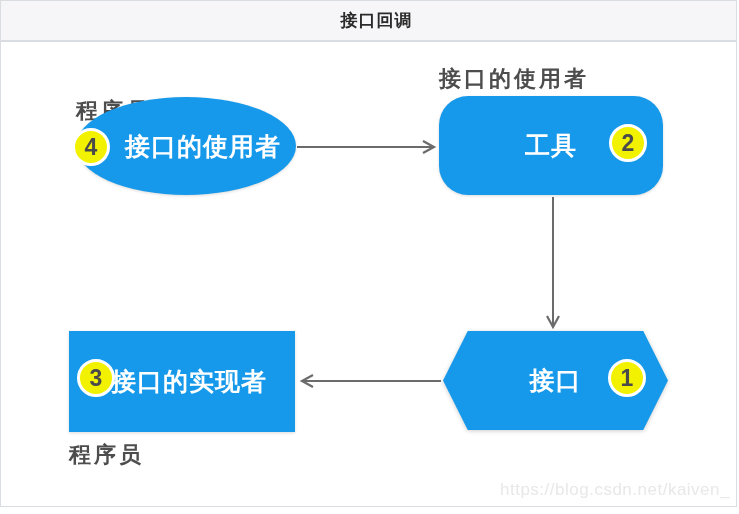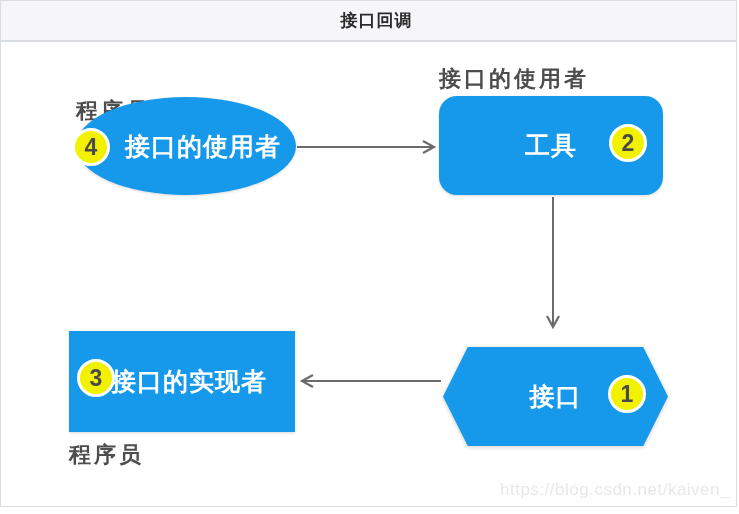--- a/index.html
+++ b/index.html
@@ -42,36 +42,35 @@
     font-size: 25px; font-weight: bold; letter-spacing: 1px;
   }
   .node-ellipse {
     left: 75px; top: 55px; width: 220px; height: 98px;
     border-radius: 50%;
     padding-left: 34px;
     box-shadow: 0 1px 3px rgba(0,0,0,0.15);
   }
   .node-roundrect {
     left: 438px; top: 54px; width: 224px; height: 99px;
-    border-radius: 18px;
+    border-radius: 29px;
     box-shadow: 0 1px 3px rgba(0,0,0,0.15);
   }
   .node-rect {
     left: 68px; top: 289px; width: 226px; height: 101px;
     padding-left: 14px;
     box-shadow: 0 1px 3px rgba(0,0,0,0.15);
   }
   .hex-wrap {
     position: absolute; left: 442px; top: 289px; width: 225px; height: 99px;
     filter: drop-shadow(0 1px 2px rgba(0,0,0,0.2));
   }
   .node-hexagon {
     left: 0; top: 0; width: 225px; height: 99px;
     clip-path: polygon(0% 50%, 11% 0%, 89% 0%, 100% 50%, 89% 100%, 11% 100%);
-    margin-top: 16px;
   }
   .badge {
     position: absolute;
     width: 38px; height: 38px;
     background: #f2f200;
     border: 3px solid #ffffff;
     border-radius: 50%;
     display: flex; align-items: center; justify-content: center;
     font-size: 23px; font-weight: bold; color: #4a4a4a;
     letter-spacing: 0;

